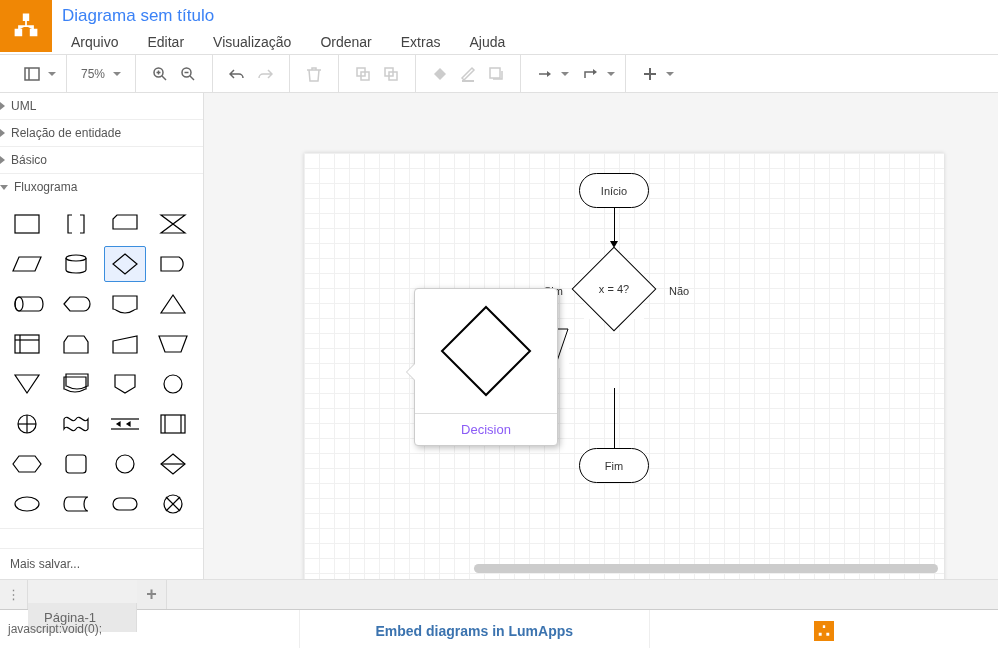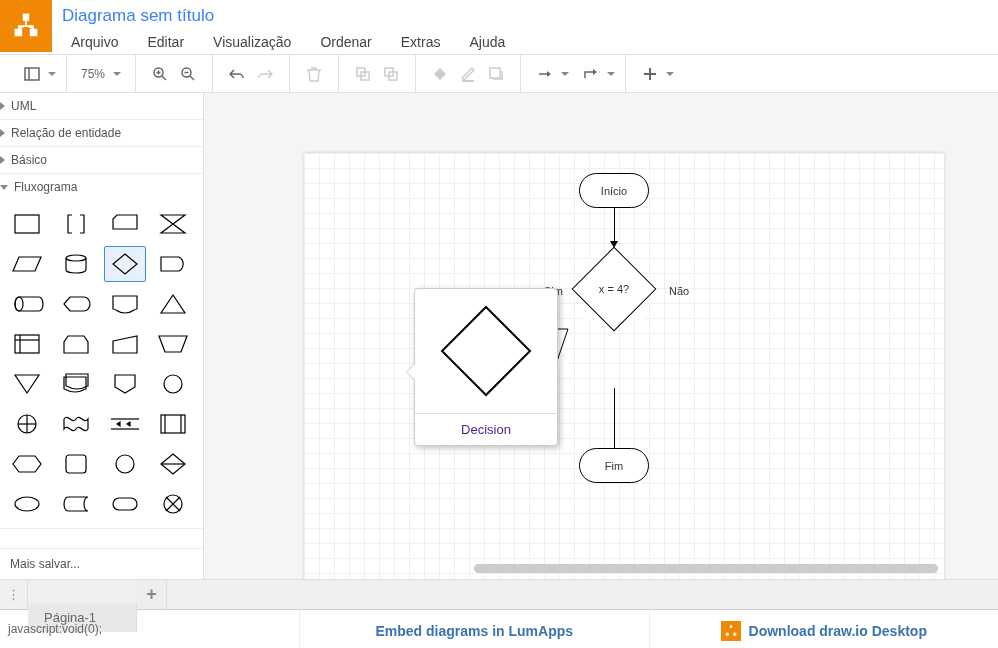--- a/index.html
+++ b/index.html
@@ -58,21 +58,21 @@
 .flow-label { position: absolute; font-size: 11px; color: #333; }
 .flow-line { position: absolute; background: #000; }
 .flow-arrow { position: absolute; width: 0; height: 0; border-left: 4px solid transparent; border-right: 4px solid transparent; border-top: 7px solid #000; }
 .hscroll { position: absolute; bottom: 6px; left: 270px; right: 60px; height: 9px; background: #ccc; border-radius: 5px; }
 
 
 .shape-preview { position: absolute; left: 210px; top: 195px; width: 144px; background: #fff; border: 1px solid #ccc; border-radius: 4px; box-shadow: 2px 2px 6px rgba(0,0,0,0.25); z-index: 50; }
 .shape-preview::before { content: ""; position: absolute; left: -8px; top: 75px; width: 0; height: 0; border-top: 8px solid transparent; border-bottom: 8px solid transparent; border-right: 8px solid #fff; filter: drop-shadow(-1px 0 0 #ccc); }
 .shape-preview .preview-img { padding: 12px; display: flex; align-items: center; justify-content: center; border-bottom: 1px solid #ddd; }
 .shape-preview .preview-img svg { width: 100px; height: 100px; stroke: #000; fill: none; stroke-width: 2; }
-.shape-preview .preview-label { padding: 8px; text-align: center; font-size: 13px; color: #4c1d95; }
+.shape-preview .preview-label { padding: 8px; text-align: center; font-size: 13px; color: #8b5cf6; }
 
 
 .page-tabs { display: flex; align-items: center; height: 30px; border-top: 1px solid #e0e0e0; background: #f0f0f0; }
 .page-tab-handle { width: 28px; height: 100%; display: flex; align-items: center; justify-content: center; border-right: 1px solid #ddd; cursor: pointer; color: #888; }
 .page-tab { padding: 0 40px 0 16px; height: 100%; display: flex; align-items: center; background: #e8e8e8; border-right: 1px solid #ddd; font-size: 13px; color: #666; cursor: pointer; margin-top: 46px; }
 .page-add { width: 30px; height: 100%; display: flex; align-items: center; justify-content: center; cursor: pointer; color: #888; font-size: 18px; font-weight: bold; border-right: 1px solid #ddd; background: #eee; }
 
 
 .footer { display: flex; height: 42px; border-top: 1px solid #ccc; }
 .footer-left { width: 300px; padding: 12px 8px 0 8px; font-size: 12px; color: #666; border-right: 1px solid #eee; }
@@ -489,15 +489,14 @@
 
 <div class="footer">
   <div class="footer-left">javascript:void(0);</div>
   <div class="footer-mid">Embed diagrams in LumApps</div>
   <div class="footer-right">
     <span class="mini-logo">
       <svg viewBox="0 0 24 24">
           <path d="M10 2h4v5h-4zM3 15h5v5H3zM16 15h5v5h-5z"></path>
         </svg>
     </span>
-    <span>Download draw.io Desktop</span>
   </div>
 </div>
 
 </body></html>

